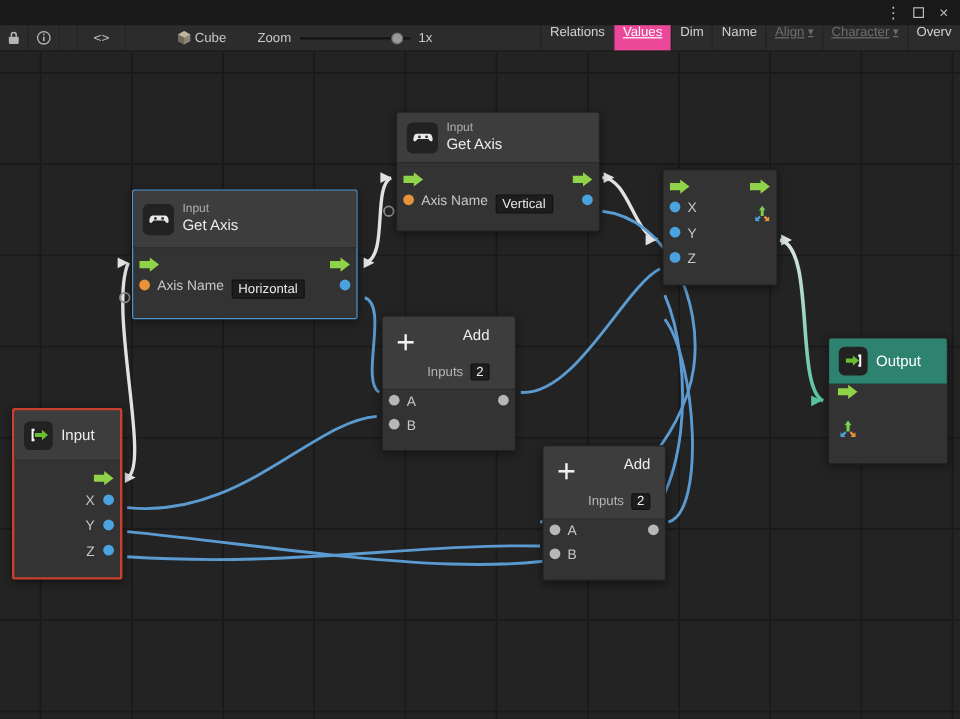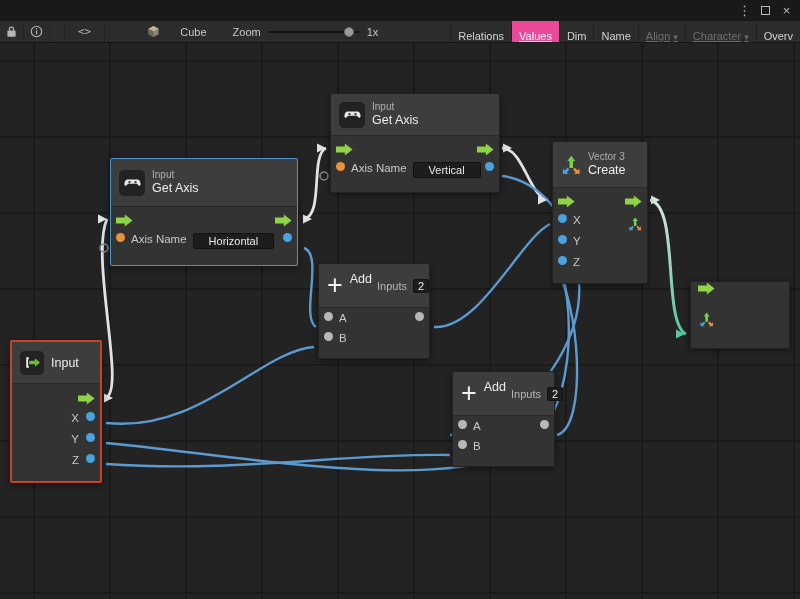--- a/index.html
+++ b/index.html
@@ -15,27 +15,27 @@
     font-size:13px; line-height:1; cursor:default; }
   .max-box { width:9px; height:9px; border:1px solid #bbbbbb; display:inline-block; }
 
   
   .toolbar { height:22px; background:#2c2c2c; border-bottom:1px solid #161616; display:flex;
     align-items:center; font-size:11px; color:#c8c8c8; position:relative; }
   .tbtn { height:100%; display:flex; align-items:center; justify-content:center; padding:0 6px;
     border-right:1px solid #242424; }
   .code-btn { padding:0 13px; font-family:"DejaVu Sans Mono", monospace; font-size:11px; color:#b9b9b9;
     margin-left:14px; border-left:1px solid #242424; }
-  .tb-item { display:flex; align-items:center; gap:20px; padding:0 8px; height:100%; }
+  .tb-item { display:flex; align-items:center; gap:2px; padding:0 8px; height:100%; }
   .zoom-group { display:flex; align-items:center; gap:7px; margin-left:18px; }
   .slider { width:92px; height:2px; background:#141414; border-radius:1px; position:relative; }
   .slider-handle { position:absolute; left:76px; top:-4px; width:10px; height:10px; border-radius:50%;
     background:#9a9a9a; border:1px solid #6b6b6b; }
   .tb-right { position:absolute; right:0; top:0; height:100%; display:flex; }
-  .tb-btn { display:flex; align-items:flex-end; gap:3px; padding:0 7px; border-left:1px solid #222222;
+  .tb-btn { display:flex; align-items:flex-start; gap:3px; padding:0 7px; border-left:1px solid #222222;
     font-size:11px; color:#d2d2d2; white-space:nowrap; }
   .tb-btn.active { background:#ec4899; color:#ffffff;text-decoration:underline; }
   .tb-btn.disabled { color:#6e6e6e;text-decoration:underline; }
   .caret { font-size:9px; }
 
   
   .canvas { position:absolute; left:0; top:43px; width:800px; height:556px; background-color:#232323;
     background-image:
       linear-gradient(#1a1a1a 2px, transparent 2px),
       linear-gradient(90deg, #1a1a1a 2px, transparent 2px);
@@ -58,25 +58,25 @@
   .frow { display:flex; align-items:center; justify-content:space-between; padding:0 5px; }
   .prow { position:relative; display:flex; align-items:flex-start; font-size:11.5px; color:#c8c8c8; }
   .plabel { font-size:11.5px; color:#c8c8c8; }
   .dot { width:9px; height:9px; border-radius:50%; flex:0 0 auto; }
   .dot.blue { background:#4aa3df; }
   .dot.orange { background:#e8923a; }
   .dot.gray { background:#b7b7b7; }
   .dot.left { margin:0 6px 0 5px; }
   .dot.right { position:absolute; right:5px; }
   .field { background:#1d1d1d; border:1px solid #121212; border-radius:2px; color:#e8e8e8;
-    font-size:11px; padding:1px 15px; margin-left:6px; }
+    font-size:11px; padding:1px 5px; margin-left:6px; }
   .add-head { display:flex; gap:7px; padding:6px 8px 7px 8px; background:#3d3d3d;
     border-bottom:1px solid #292929; border-radius:2px 2px 0 0; }
   .plus-glyph { font-size:27px; color:#f2f2f2; line-height:30px; width:22px; text-align:center; }
-  .add-col { display:flex; gap:5px; padding-top:2px; }
+  .add-col { display:flex; flex-direction:column; gap:17px; padding-top:2px;align-items:flex-end; }
   .inputs-row { display:flex; align-items:center; gap:6px; font-size:11px; color:#b5b5b5; }
   .count-field { background:#1d1d1d; border:1px solid #121212; border-radius:2px; min-width:16px;
     text-align:center; font-size:11px; color:#eeeeee; padding:0 3px; }
   .mini-vec { position:absolute; right:5px; top:3px; }
   .spacer6 { height:6px; }
 </style>
 </head>
 <body>
 
 <svg style="position:absolute;width:0;height:0" aria-hidden="true">
@@ -331,29 +331,20 @@
       <span class="dot gray right"></span>
     </div>
     <div class="prow" style="height:20px">
       <span class="dot gray left"></span>
       <span class="plabel">B</span>
     </div>
     <div class="spacer6"></div>
   </div>
 
   <div class="node" style="left:552px;top:98px;width:96px;">
-    <div class="nhead" style="height:46px">
-      <svg width="20" height="20">
-          <use href="#icoVec3"></use>
-        </svg>
-      <span class="htxt">
-        <span class="ncat">Vector 3</span>
-        <span class="ntitle">Create</span>
-      </span>
-    </div>
     <div class="frow" style="height:26px">
       <svg class="flow-arrow" width="17" height="13">
           <use href="#icoFlow"></use>
         </svg>
       <svg class="flow-arrow" width="17" height="13">
           <use href="#icoFlow"></use>
         </svg>
     </div>
     <div class="prow" style="height:21px">
       <span class="dot blue left"></span>
@@ -367,20 +358,28 @@
       <span class="plabel">Y</span>
     </div>
     <div class="prow" style="height:21px">
       <span class="dot blue left"></span>
       <span class="plabel">Z</span>
     </div>
     <div class="spacer6"></div>
   </div>
 
   <div class="node" style="left:690px;top:238px;width:100px;">
+    <div class="nhead teal" style="height:38px">
+      <span class="icon-box" style="width:24px;height:24px">
+          <svg width="15" height="15">
+            <use href="#icoOut"></use>
+          </svg>
+        </span>
+      <span class="ntitle" style="color:#ffffff">Output</span>
+    </div>
     <div class="prow" style="height:30px;padding-left:7px">
       <svg class="flow-arrow" width="17" height="13">
           <use href="#icoFlow"></use>
         </svg>
     </div>
     <div class="prow" style="height:30px;padding-left:8px">
       <svg width="15" height="15">
           <use href="#icoVec3"></use>
         </svg>
     </div>

